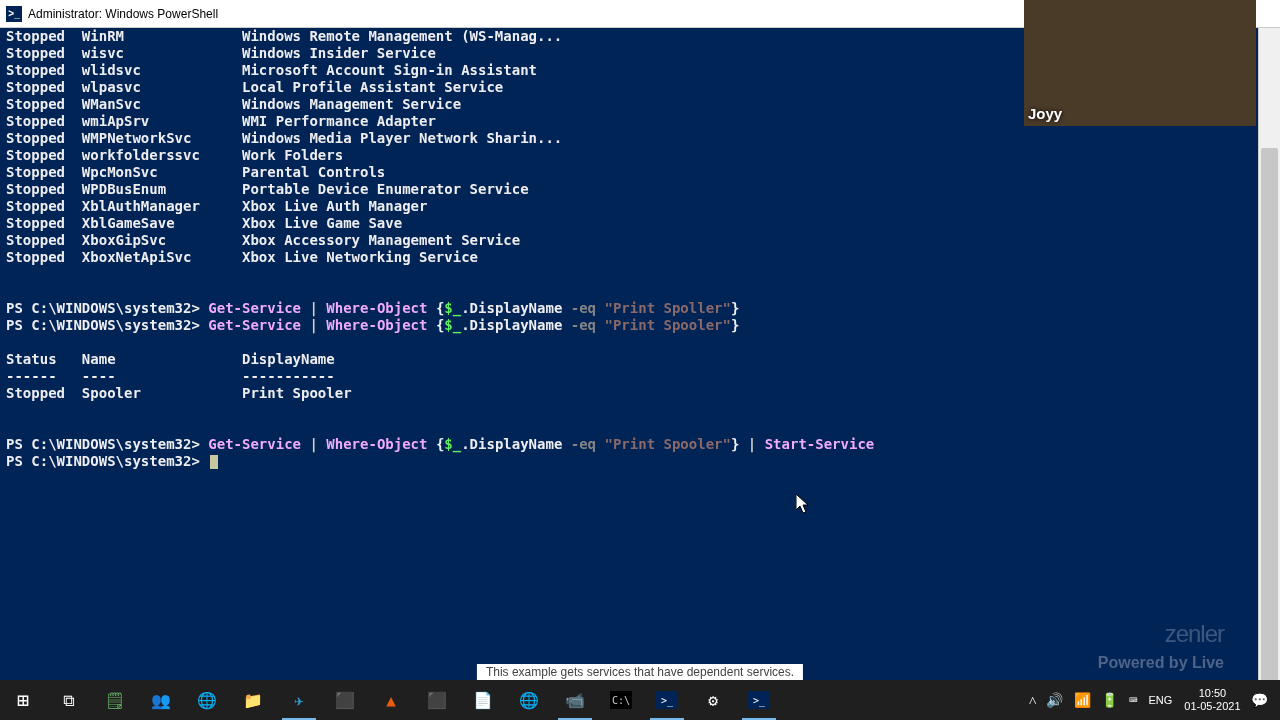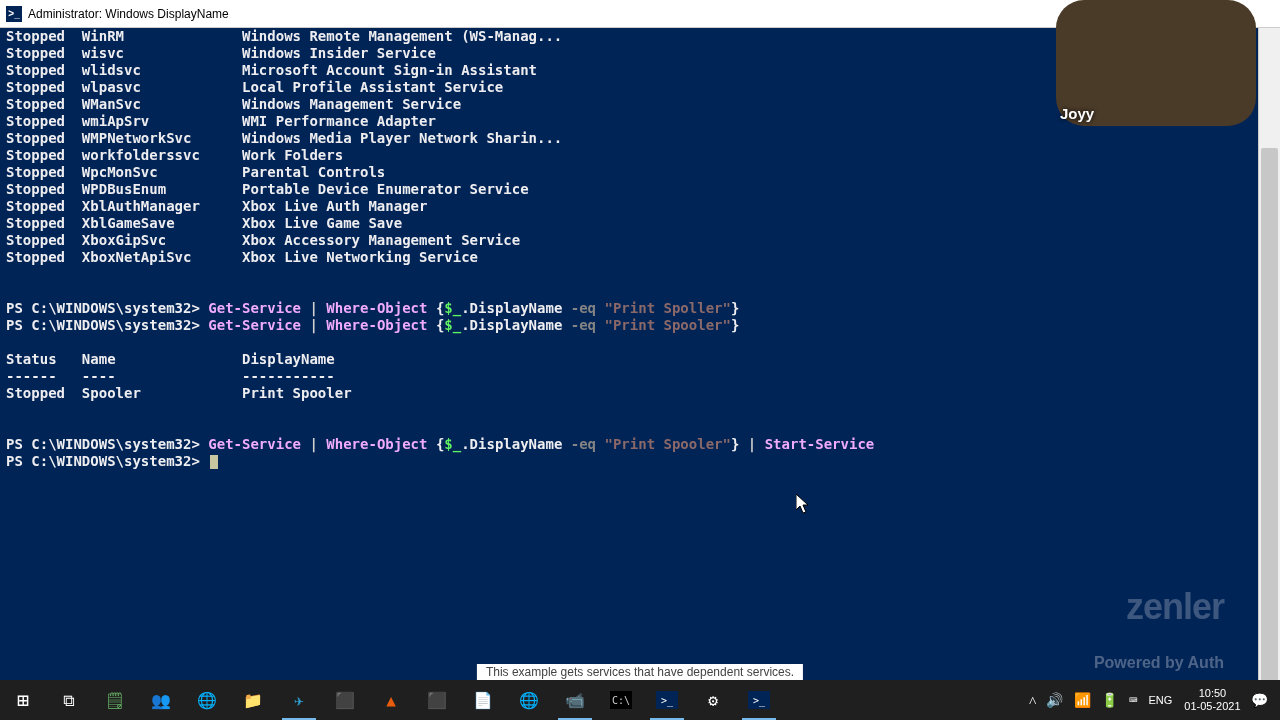--- a/index.html
+++ b/index.html
@@ -74,41 +74,40 @@
     position: absolute;
     left: 2px; right: 2px;
     top: 120px;
     height: 540px;
     background: #c7c7c7;
     border-radius: 2px;
   }
   .webcam {
     position: absolute;
     top: 0; right: 24px;
-    width: 200px; height: 126px;
+    width: 232px; height: 126px;
     background: #4a3a28;
     z-index: 5;
-    border-radius: 28px;
   }
   .webcam .nametag {
     position: absolute;
     left: 4px; bottom: 4px;
     color: #fff;
     font-family: "Segoe UI", sans-serif;
     font-size: 15px;
     font-weight: bold;
     text-shadow: 0 0 4px #000;
   }
   .watermark1 {
     position: absolute;
-    right: 56px; bottom: 92px;
+    right: 56px; bottom: 72px;
     color: rgba(220,220,230,.28);
     font-family: Arial, sans-serif;
-    font-size: 36px;
-    font-weight: bold;
+    font-size: 24px;
+    font-weight: normal;
     letter-spacing: -1px;
     z-index: 3;
   }
   .watermark2 {
     position: absolute;
     right: 56px; bottom: 48px;
     color: rgba(220,220,230,.35);
     font-family: Arial, sans-serif;
     font-size: 16px;
     font-weight: bold;
@@ -177,35 +176,35 @@
     z-index: 20;
   }
   .mouse-cursor svg { position: absolute; width: 16px; height: 22px; }
   .blankrow { height: 17px; }
 </style>
 </head>
 <body>
 
 <div class="titlebar">
   <span class="ps-icon">&gt;_</span>
-  <span>Administrator: Windows DisplayName</span>
+  <span>Administrator: Windows PowerShell</span>
 </div>
 
 <div class="webcam">
   <div class="nametag">Joyy</div>
 </div>
 
 <div class="terminal" id="term"><div class="row">Stopped  WinRM              Windows Remote Management (WS-Manag...</div><div class="row">Stopped  wisvc              Windows Insider Service</div><div class="row">Stopped  wlidsvc            Microsoft Account Sign-in Assistant</div><div class="row">Stopped  wlpasvc            Local Profile Assistant Service</div><div class="row">Stopped  WManSvc            Windows Management Service</div><div class="row">Stopped  wmiApSrv           WMI Performance Adapter</div><div class="row">Stopped  WMPNetworkSvc      Windows Media Player Network Sharin...</div><div class="row">Stopped  workfolderssvc     Work Folders</div><div class="row">Stopped  WpcMonSvc          Parental Controls</div><div class="row">Stopped  WPDBusEnum         Portable Device Enumerator Service</div><div class="row">Stopped  XblAuthManager     Xbox Live Auth Manager</div><div class="row">Stopped  XblGameSave        Xbox Live Game Save</div><div class="row">Stopped  XboxGipSvc         Xbox Accessory Management Service</div><div class="row">Stopped  XboxNetApiSvc      Xbox Live Networking Service</div><div class="blankrow"></div><div class="blankrow"></div><div class="row"><span class="c-white">PS C:\WINDOWS\system32&gt; </span><span class="c-cmd">Get-Service</span><span class="c-pipe"> | </span><span class="c-cmd">Where-Object</span><span class="c-white"> {</span><span class="c-var">$_</span><span class="c-white">.DisplayName </span><span class="c-op">-eq</span><span class="c-white"> </span><span class="c-str">"Print Spoller"</span><span class="c-white">}</span></div><div class="row"><span class="c-white">PS C:\WINDOWS\system32&gt; </span><span class="c-cmd">Get-Service</span><span class="c-pipe"> | </span><span class="c-cmd">Where-Object</span><span class="c-white"> {</span><span class="c-var">$_</span><span class="c-white">.DisplayName </span><span class="c-op">-eq</span><span class="c-white"> </span><span class="c-str">"Print Spooler"</span><span class="c-white">}</span></div><div class="blankrow"></div><div class="row">Status   Name               DisplayName</div><div class="row">------   ----               -----------</div><div class="row">Stopped  Spooler            Print Spooler</div><div class="blankrow"></div><div class="blankrow"></div><div class="row"><span class="c-white">PS C:\WINDOWS\system32&gt; </span><span class="c-cmd">Get-Service</span><span class="c-pipe"> | </span><span class="c-cmd">Where-Object</span><span class="c-white"> {</span><span class="c-var">$_</span><span class="c-white">.DisplayName </span><span class="c-op">-eq</span><span class="c-white"> </span><span class="c-str">"Print Spooler"</span><span class="c-white">}</span><span class="c-pipe"> | </span><span class="c-cmd">Start-Service</span></div><div class="row"><span class="c-white">PS C:\WINDOWS\system32&gt; </span><span class="cursor"></span></div></div>
 
 <div class="scrollbar">
   <div class="thumb"></div>
 </div>
 
 <div class="watermark1">zenler</div>
-<div class="watermark2">Powered by Auth</div>
+<div class="watermark2">Powered by Live</div>
 
 <div class="hidden-hint">This example gets services that have dependent services.</div>
 
 <div class="mouse-cursor">
   <svg viewBox="0 0 16 22">
       <path d="M0 0 L0 16 L4 12 L7 19 L10 18 L7 11 L12 11 Z" fill="#fff" stroke="#000" stroke-width="1"></path>
     </svg>
 </div>
 
 <div class="taskbar">

